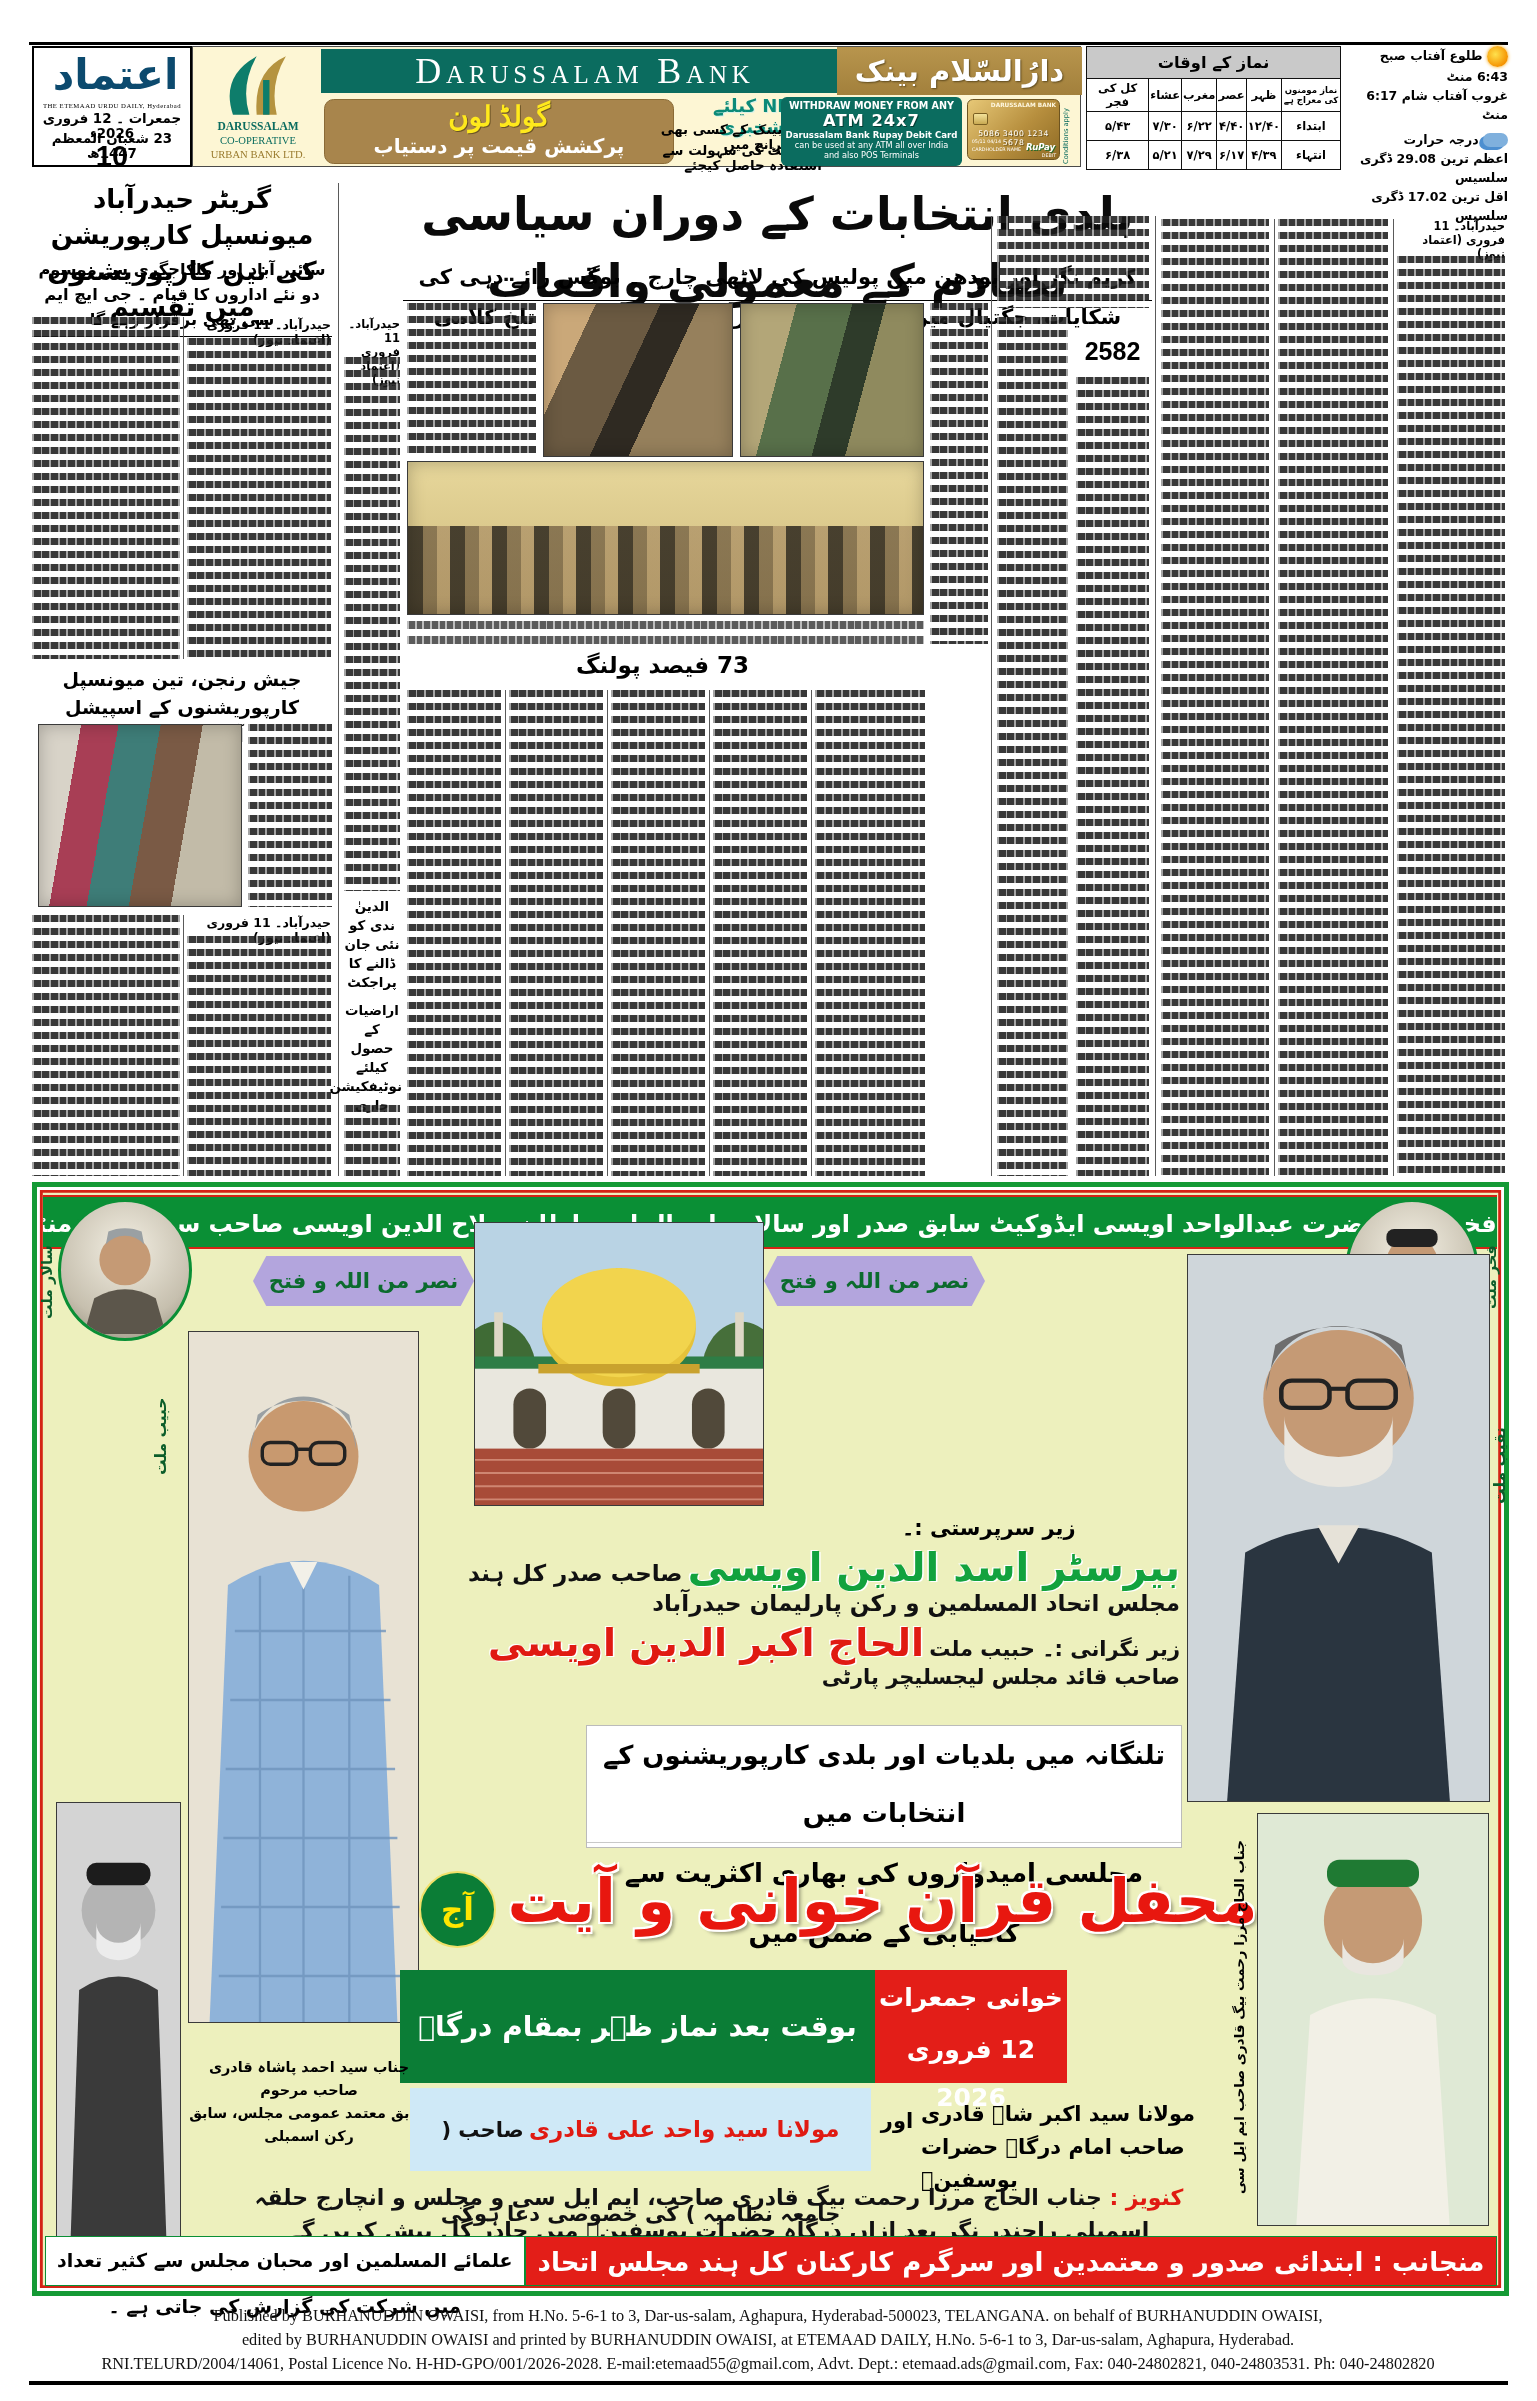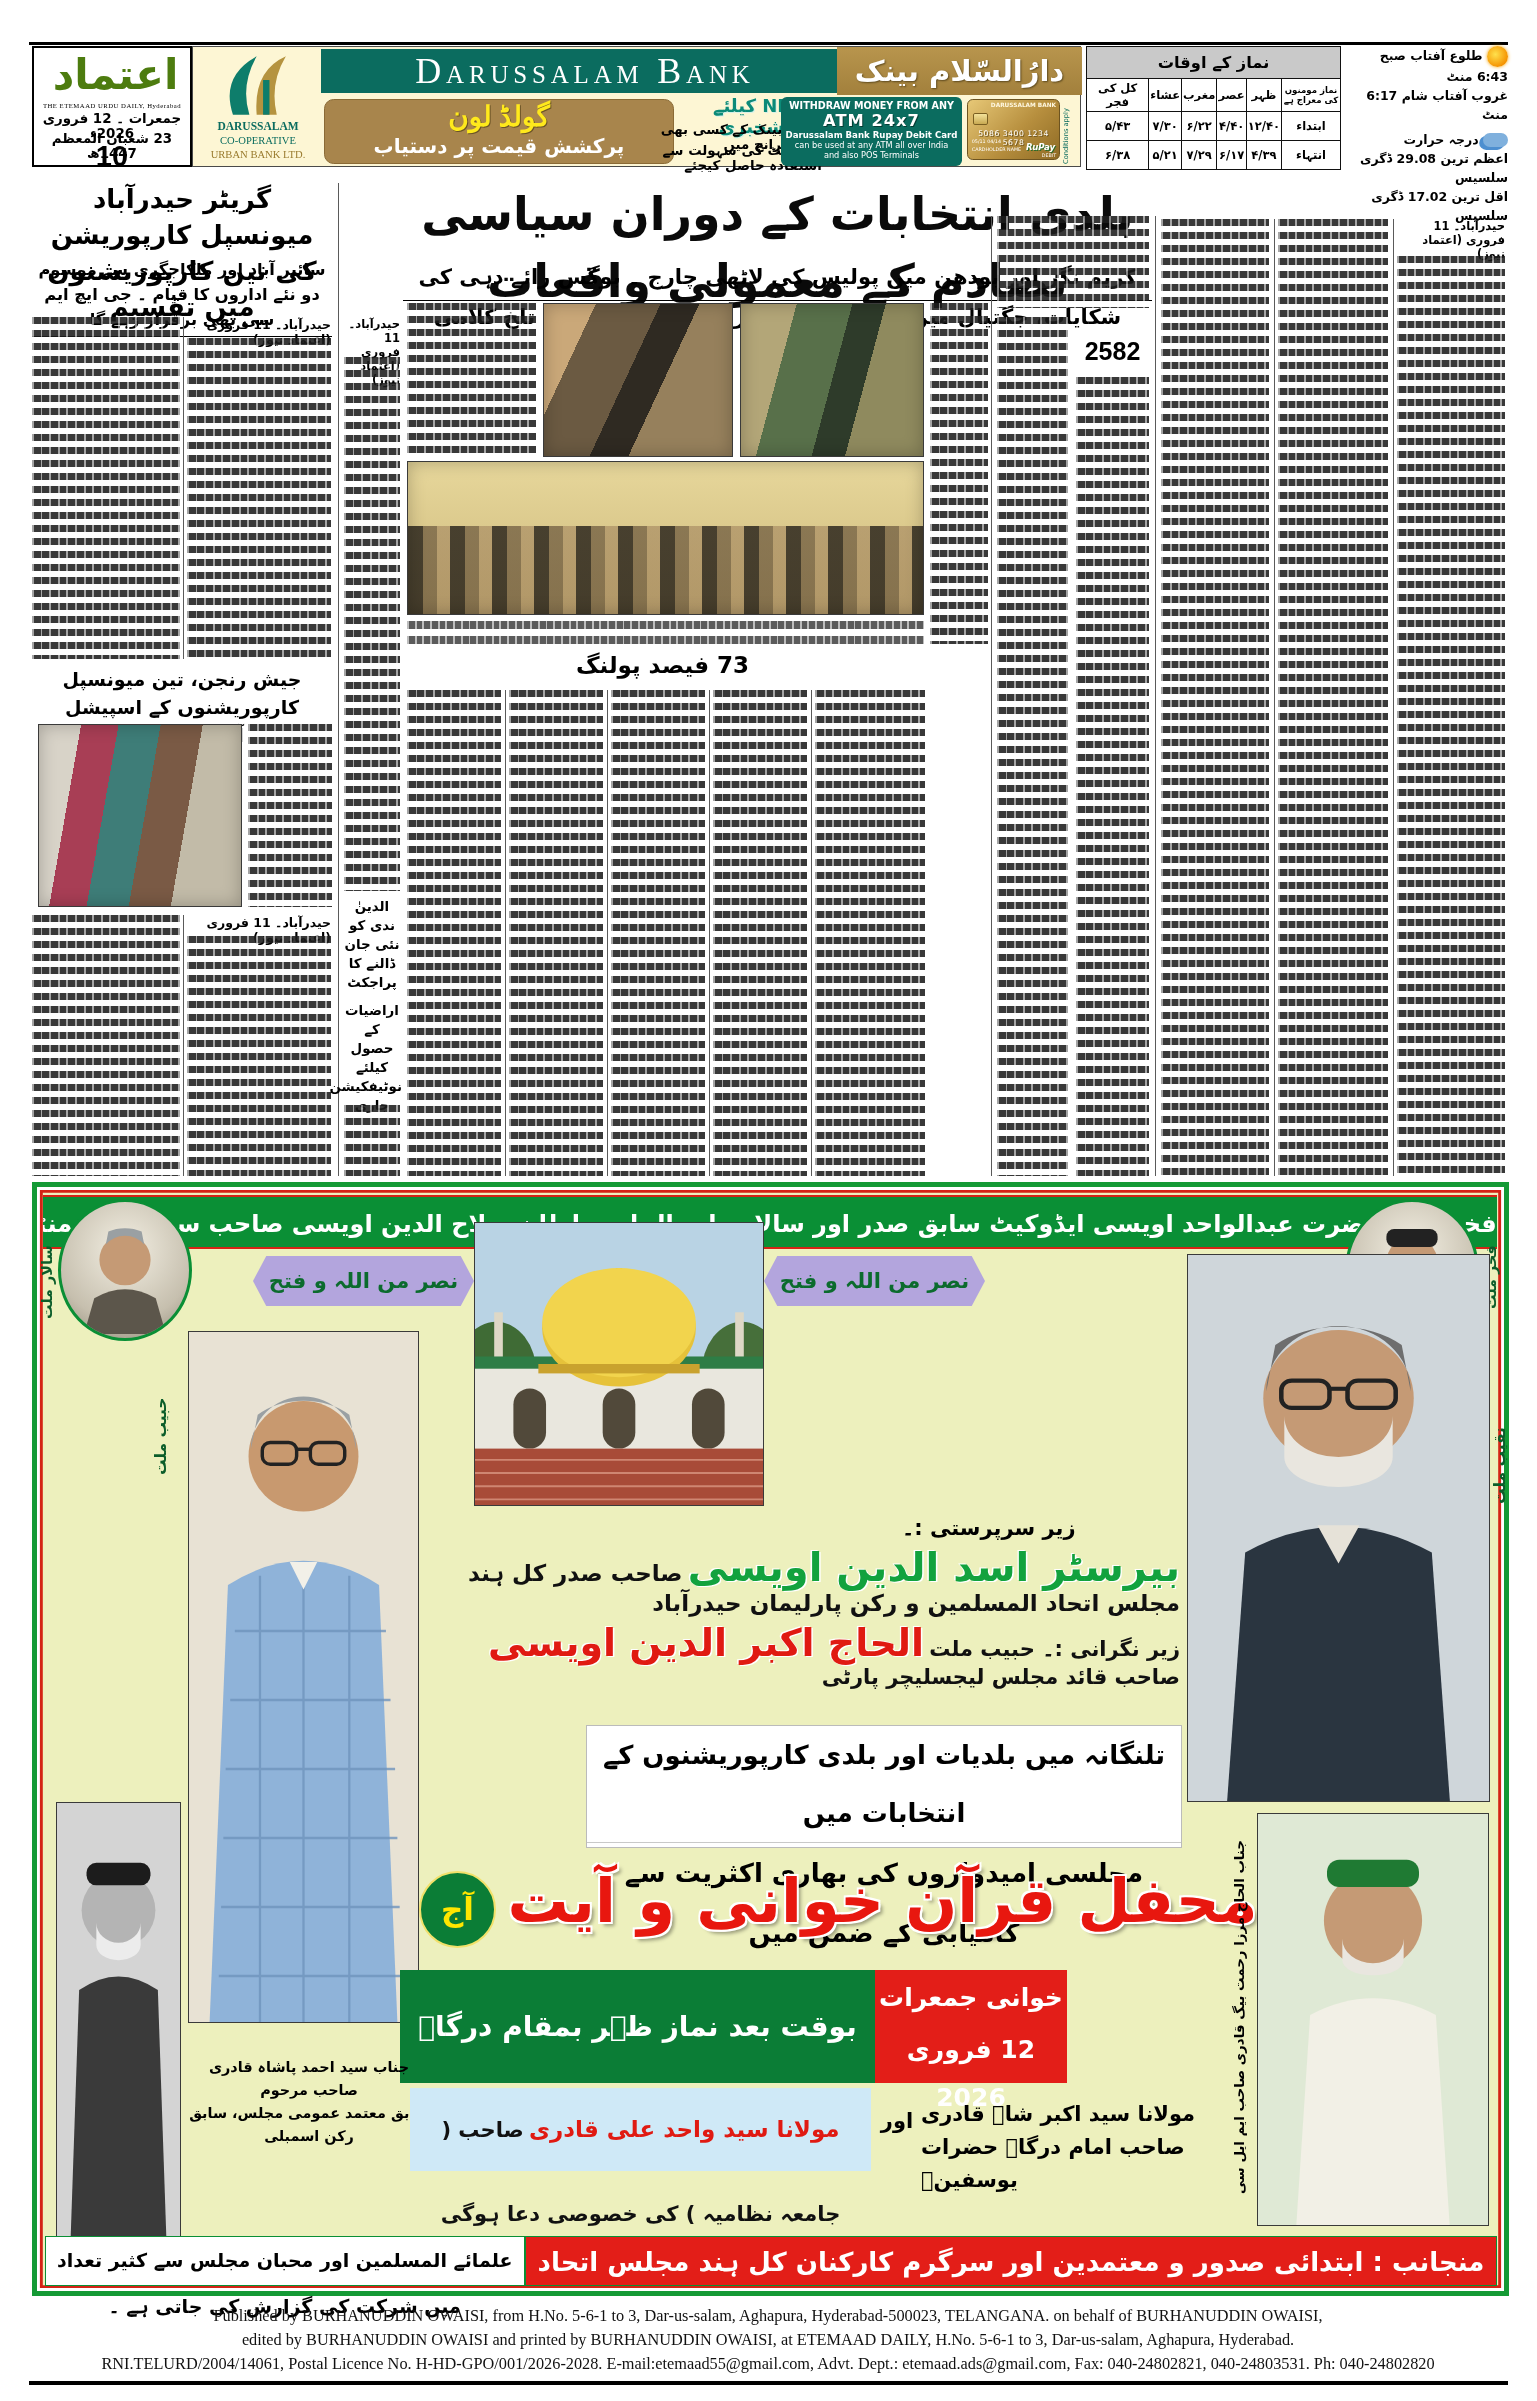--- a/index.html
+++ b/index.html
@@ -34,21 +34,21 @@
   .ribbon{clip-path:polygon(0 50%,6% 0,94% 0,100% 50%,94% 100%,6% 100%);}
 </style>
 </head>
 <body>
 
 <div id="page">
 
   <div class="b rule-h" style="left:29px;top:42px;width:1479px;height:2.9px;"></div>
 
   <div class="b" style="left:32px;top:46px;width:160px;height:121px;border:2.9px solid #000;background:#fff;">
-    <div class="b u c bold" style="left:0;top:1.9px;width:100%;font-size:42px;color:#4d7c0f;padding-left:7px;">اعتماد</div>
+    <div class="b u c bold" style="left:0;top:1.9px;width:100%;font-size:42px;color:#0c4a6e;padding-left:7px;">اعتماد</div>
     <div class="b c" style="left:0;top:54px;width:100%;font-size:6.7px;letter-spacing:0.5px;font-family:'Liberation Serif',serif;">THE ETEMAAD URDU DAILY, Hyderabad</div>
     <div class="b u c bold" style="left:0;top:63px;width:100%;font-size:13.4px;">جمعرات ۔ 12 فروری 2026ء</div>
     <div class="b u c bold" style="left:0;top:83px;width:100%;font-size:13.4px;">23 شعبان المعظم 1447ھ</div>
     <div class="b c bold" style="left:0;top:92px;width:100%;font-size:29px;font-family:'Liberation Sans',sans-serif;">10</div>
   </div>
 
   <div class="b" style="left:192px;top:46px;width:889px;height:121px;background:#fdf6d4;border:1px solid #4a4a4a;">
 
     <div class="b" style="left:7.7px;top:1.9px;width:115px;height:73px;">
       <svg viewBox="0 0 100 80" style="width:100%;height:100%;">
@@ -355,20 +355,24 @@
 
     <div class="b u" style="left:884px;top:911px;width:307px;text-align:left;font-weight:bold;font-size:21px;line-height:33px;">مولانا سید اکبر شاہ قادری صاحب امام درگاہ حضرات یوسفینؒ</div>
     <div class="b u c bold" style="left:838px;top:922px;width:44px;font-size:21px;">اور</div>
     <div class="b" style="left:373px;top:901px;width:461px;height:83px;background:#cfe9f7;">
       <div class="u c" style="line-height:83px;">
         <span class="bold" style="font-size:23px;color:#e01a12;">مولانا سید واحد علی قادری</span>
         <span class="bold" style="font-size:21px;color:#111;">صاحب ( جامعہ نظامیہ ) کی خصوصی دعا ہوگی</span>
       </div>
     </div>
 
+    <div class="b u c" style="left:173px;top:994px;width:1018px;font-size:22px;line-height:33px;font-weight:bold;">
+      <span style="color:#e01a12;">کنویز :</span>
+      <span style="color:#111;">جناب الحاج مرزا رحمت بیگ قادری صاحب، ایم ایل سی و مجلس و انچارج حلقہ اسمبلی راجندر نگر بعد ازاں درگاہ حضرات یوسفینؒ میں چادر گل پیش کریں گے</span>
+    </div>
 
     <div class="b u c bold" style="left:7.7px;top:1049px;width:480px;height:50px;background:#fff;border:1.9px solid #0a8f35;font-size:19px;line-height:46px;">علمائے المسلمین اور محبان مجلس سے کثیر تعداد میں شرکت کی گزارش کی جاتی ہے ۔</div>
     <div class="b u c bold" style="left:488px;top:1049px;width:972px;height:50px;background:#e31e18;color:#fff;font-size:26px;line-height:50px;border:1.9px solid #0a8f35;">منجانب : ابتدائی صدور و معتمدین اور سرگرم کارکنان کل ہند مجلس اتحاد المسلمین</div>
   </div>
 
   <div class="b c" style="left:38px;top:2304px;width:1460px;font-family:'Liberation Serif',serif;font-size:16.3px;line-height:24px;color:#111;">
     <div>Published by BURHANUDDIN OWAISI, from H.No. 5-6-1 to 3, Dar-us-salam, Aghapura, Hyderabad-500023, TELANGANA. on behalf of BURHANUDDIN OWAISI,</div>
     <div>edited by BURHANUDDIN OWAISI and printed by BURHANUDDIN OWAISI, at ETEMAAD DAILY, H.No. 5-6-1 to 3, Dar-us-salam, Aghapura, Hyderabad.</div>
     <div>RNI.TELURD/2004/14061, Postal Licence No. H-HD-GPO/001/2026-2028. E-mail:etemaad55@gmail.com, Advt. Dept.: etemaad.ads@gmail.com, Fax: 040-24802821, 040-24803531. Ph: 040-24802820</div>
   </div>

